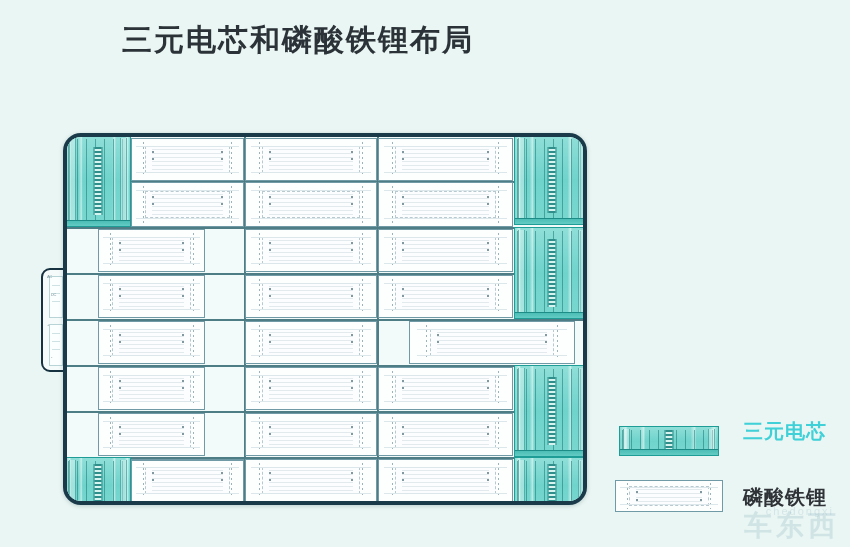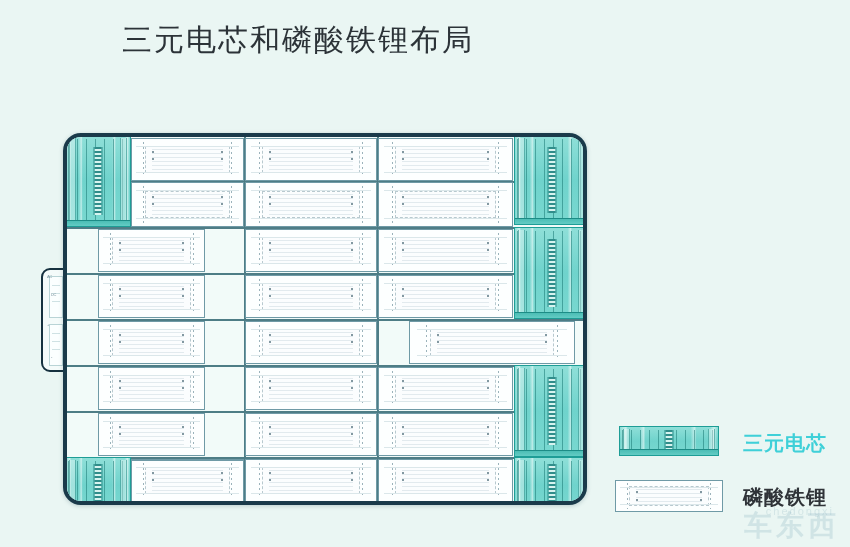--- a/index.html
+++ b/index.html
@@ -7,21 +7,21 @@
     width:850px;height:547px;overflow:hidden;
     background:#eaf6f3;
     font-family:"Liberation Sans","DejaVu Sans",sans-serif;
     position:relative;
   }
 
   
   #title{
     position:absolute; left:122px; top:20px;
     font-size:30px; letter-spacing:2px;
-    color:#2c3338; font-weight:400;
+    color:#2c3338; font-weight:700;
     white-space:nowrap;
   }
 
   
   #pack{
     position:absolute; left:63px; top:133px;
     width:524px; height:372px;
     border:4px solid #1a3a4a;
     border-radius:18px;
     background:#f2fbf9;
@@ -132,21 +132,21 @@
   .legend-swatch-nmc{
     position:absolute;left:4px;top:8px;width:100px;height:30px;
   }
   .legend-swatch-lfp{
     position:absolute;left:0px;top:62px;width:108px;height:32px;
   }
   .legend-label{
     position:absolute;left:128px;font-size:20px;font-weight:700;
     letter-spacing:1px;white-space:nowrap;
   }
-  #legend-label-nmc{top:12px;color:#3fd0d8;}
+  #legend-label-nmc{top:0;color:#3fd0d8;}
   #legend-label-lfp{top:66px;color:#2f3338;}
 
   
   #watermark{
     position:absolute;right:10px;bottom:2px;
     font-size:28px;font-weight:700;letter-spacing:4px;
     color:rgba(120,165,180,.22);
     white-space:nowrap;user-select:none;
   }
   #watermark2{

